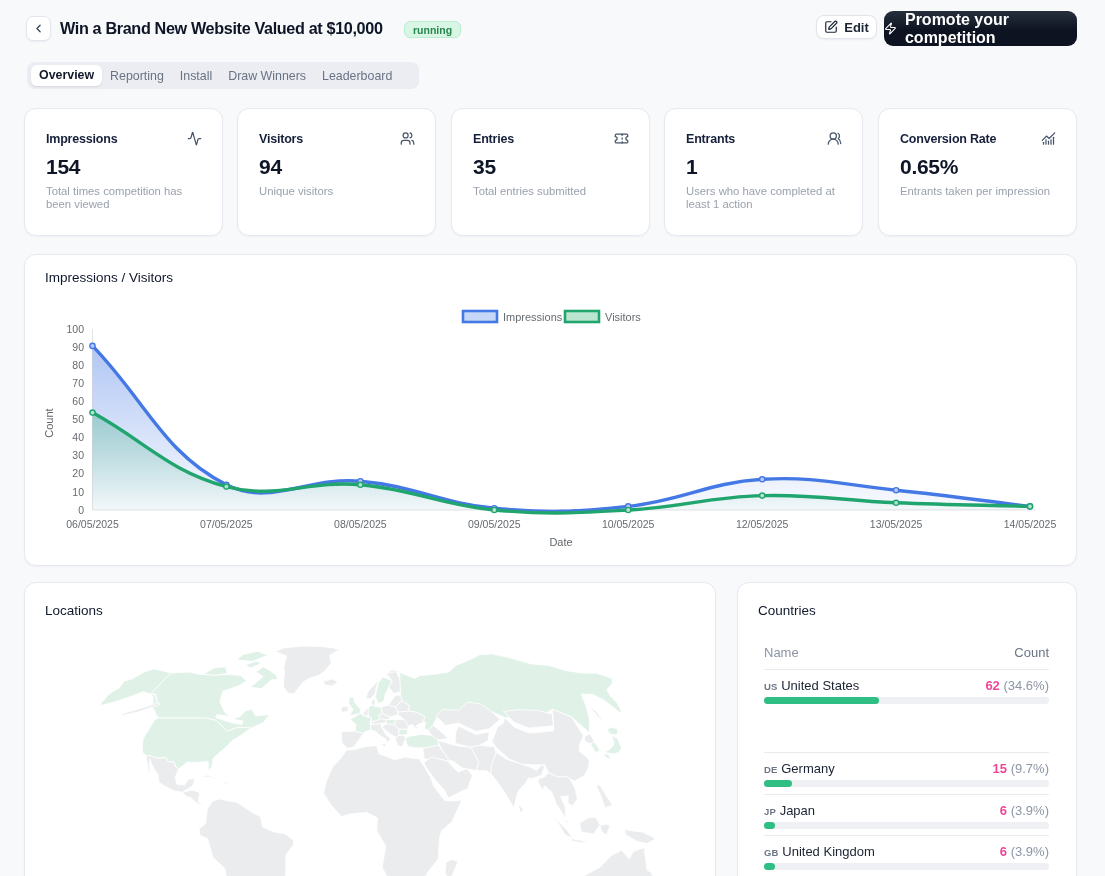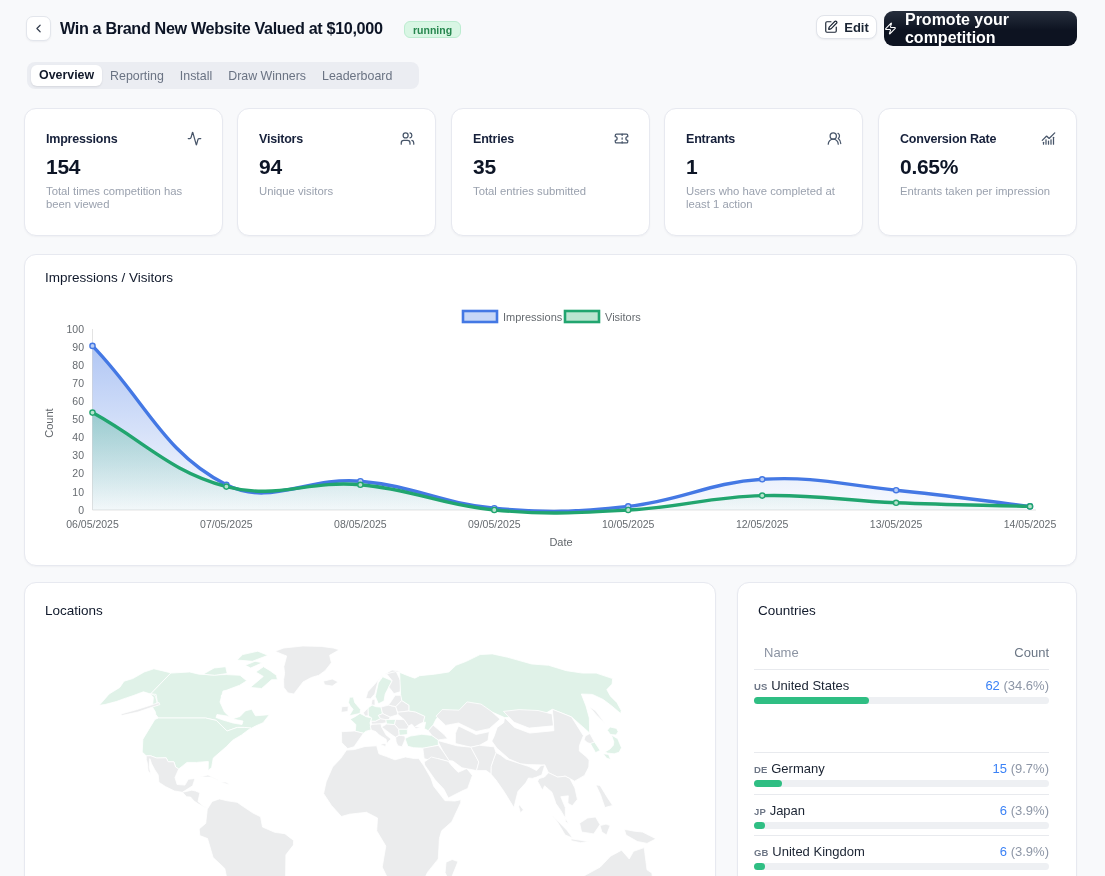--- a/index.html
+++ b/index.html
@@ -15,26 +15,26 @@
 .tab { padding:0 8px; white-space:nowrap; }
 .tab.on { background:#fff; border-radius:6px; height:21px; line-height:21px; color:#11192a; font-weight:700; box-shadow:0 1px 2px rgba(16,24,40,.10); }
 
 .sc-head { display:flex; justify-content:space-between; align-items:center; margin:22px 20px 0 21px; font-size:12.5px; letter-spacing:-0.2px; font-weight:700; color:#16203a; }
 .sc-ic { display:flex; }
 .sc-num { margin:9px 0 0 21px; font-size:21px; font-weight:800; color:#0d1526; letter-spacing:-0.3px; }
 .sc-sub { margin:6px 20px 0 21px; font-size:11.3px; line-height:13.2px; color:#9aa1ae; }
 .ctitle { position:absolute; font-size:13.5px; font-weight:400; color:#10192b; }
 
 .chead { position:absolute; left:26px; right:27px; top:62px; display:flex; justify-content:space-between; font-size:13px; font-weight:400; }
-.crow { position:absolute; left:16px; right:27px; height:41.5px; border-top:1px solid #e8eaee; }
+.crow { position:absolute; left:26px; right:27px; height:41.5px; border-top:1px solid #e8eaee; }
 .crow-line { display:flex; justify-content:space-between; align-items:center; margin-top:8px; font-size:13px; }
 .cname { color:#1a2332; font-weight:500; }
 .ccode { color:#6d7686; font-size:9.5px; font-weight:700; letter-spacing:0.2px; }
 .ccount { color:#8d96a6; }
-.ccount b { color:#3b82f6; font-weight:400;margin-left:20px; }
+.ccount b { color:#ec4899; font-weight:700;margin-left:20px; }
 .cbar { margin-top:4px; height:7px; background:#eef0f3; border-radius:4px; }
 .cbarf { height:7px; background:#2fbe83; border-radius:4px; }
 </style></head>
 <body>
 <div class="abs back">
     <svg width="13" height="13" viewBox="0 0 24 24" fill="none" stroke="#343e4e" stroke-width="2.2" stroke-linecap="round" stroke-linejoin="round">
       <path d="m15 18-6-6 6-6"></path>
     </svg>
   </div>
 <div class="abs title">Win a Brand New Website Valued at $10,000</div>

